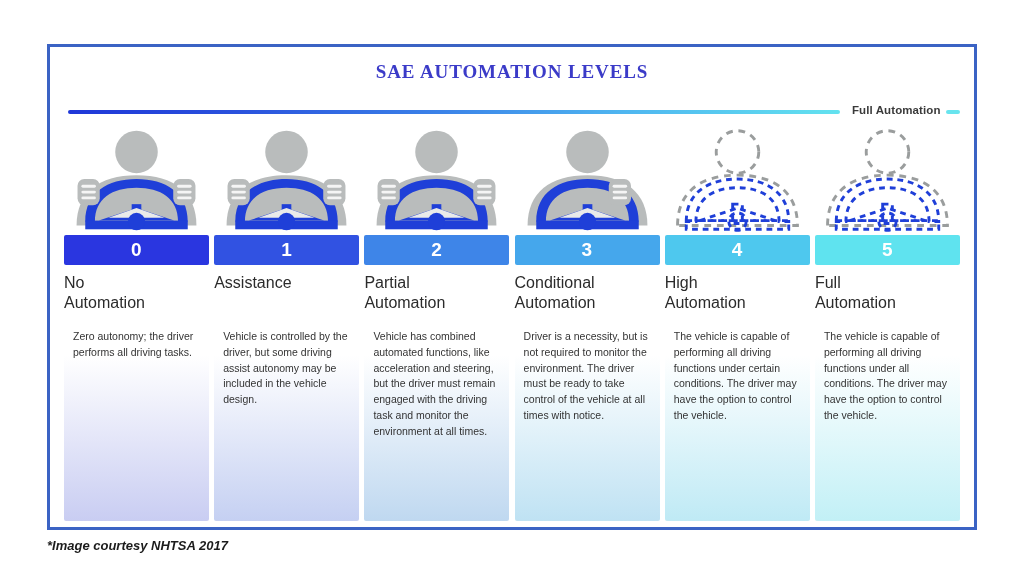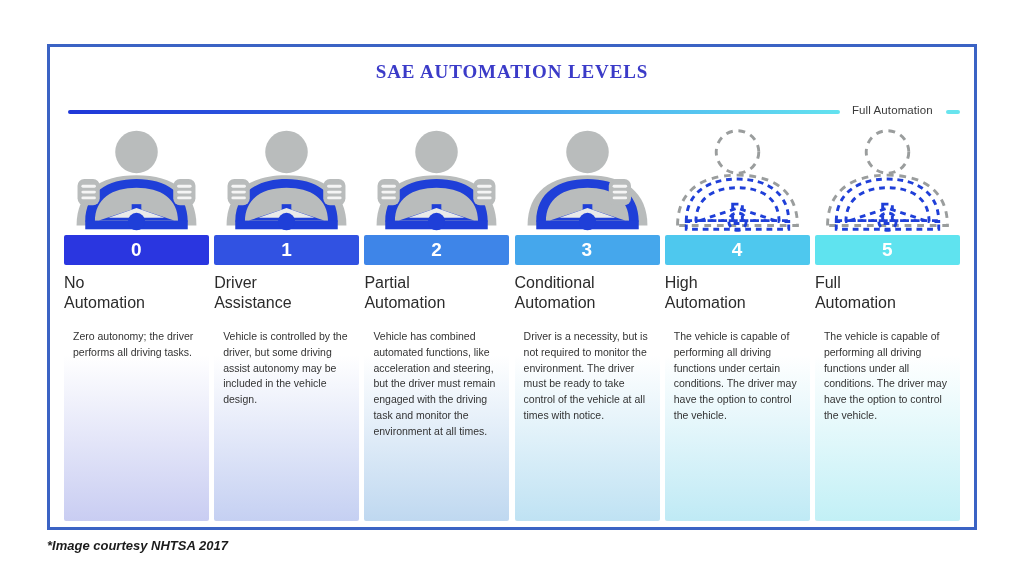--- a/index.html
+++ b/index.html
@@ -56,21 +56,21 @@
     width: 772px;
     height: 4px;
     background: linear-gradient(to right, #1f37d8 0%, #2a52dd 22%, #3b82e8 48%, #4fb6f0 72%, #63e2ef 100%);
     border-radius: 2px;
   }
   #full-automation-label {
     position: absolute;
     left: 784px;
     top: 0px;
     font-size: 11.5px;
-    font-weight: normal;
+    font-weight: bold;
     color: #3a3a3a;
     white-space: nowrap;
     letter-spacing: 0.1px;
   }
   #spectrum-end-dash {
     position: absolute;
     right: 0px;
     top: 6px;
     width: 14px;
     height: 4px;
@@ -225,21 +225,20 @@
     <g transform="translate(113,0) ">
       <rect x="0" y="52" width="23" height="27" rx="7" fill="#b9bcbc"></rect>
       <rect x="4" y="58" width="15" height="3" rx="1.5" fill="#ffffff" opacity="0.85"></rect>
       <rect x="4" y="64" width="15" height="3" rx="1.5" fill="#ffffff" opacity="0.85"></rect>
       <rect x="4" y="70" width="15" height="3" rx="1.5" fill="#ffffff" opacity="0.85"></rect>
     </g>
   </svg>
         </div>
         <div class="level-number-bar" style="background: rgb(49, 82, 226);">1</div>
         <div class="level-name">
-          <div>Driver</div>
           <div>Assistance</div>
         </div>
         <div class="level-description" style="background: linear-gradient(rgb(255, 255, 255) 0%, rgb(255, 255, 255) 18%, rgb(197, 208, 242) 100%);">Vehicle is controlled by the driver, but some driving assist autonomy may be included in the vehicle design.</div>
       </div>
       <div class="level-column">
         <div class="driver-icon">
   <svg width="150" height="106" viewBox="0 0 150 106">
     <circle cx="75" cy="24" r="22" fill="#b9bcbc" stroke="none"></circle>
     <path d="M13 100 C13 66 36 48 75 48 C114 48 137 66 137 100 Z" fill="#b9bcbc" stroke="none"></path>
     <g>

